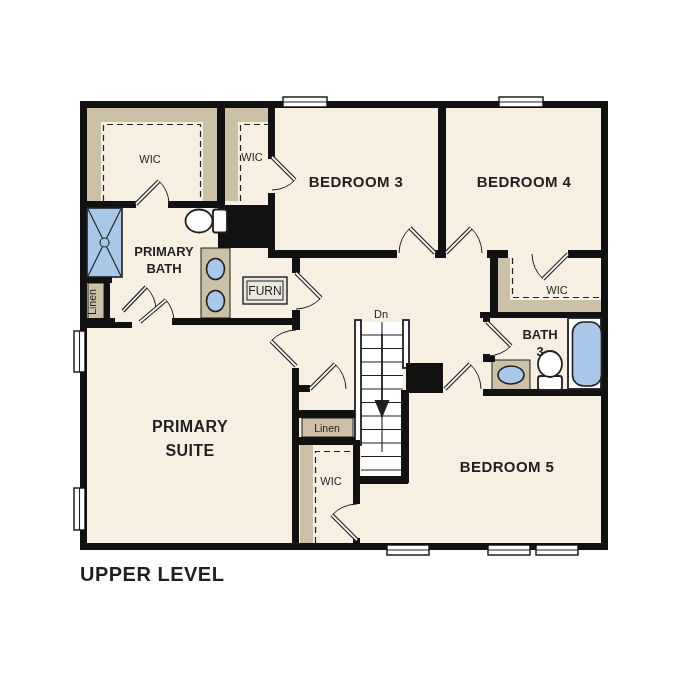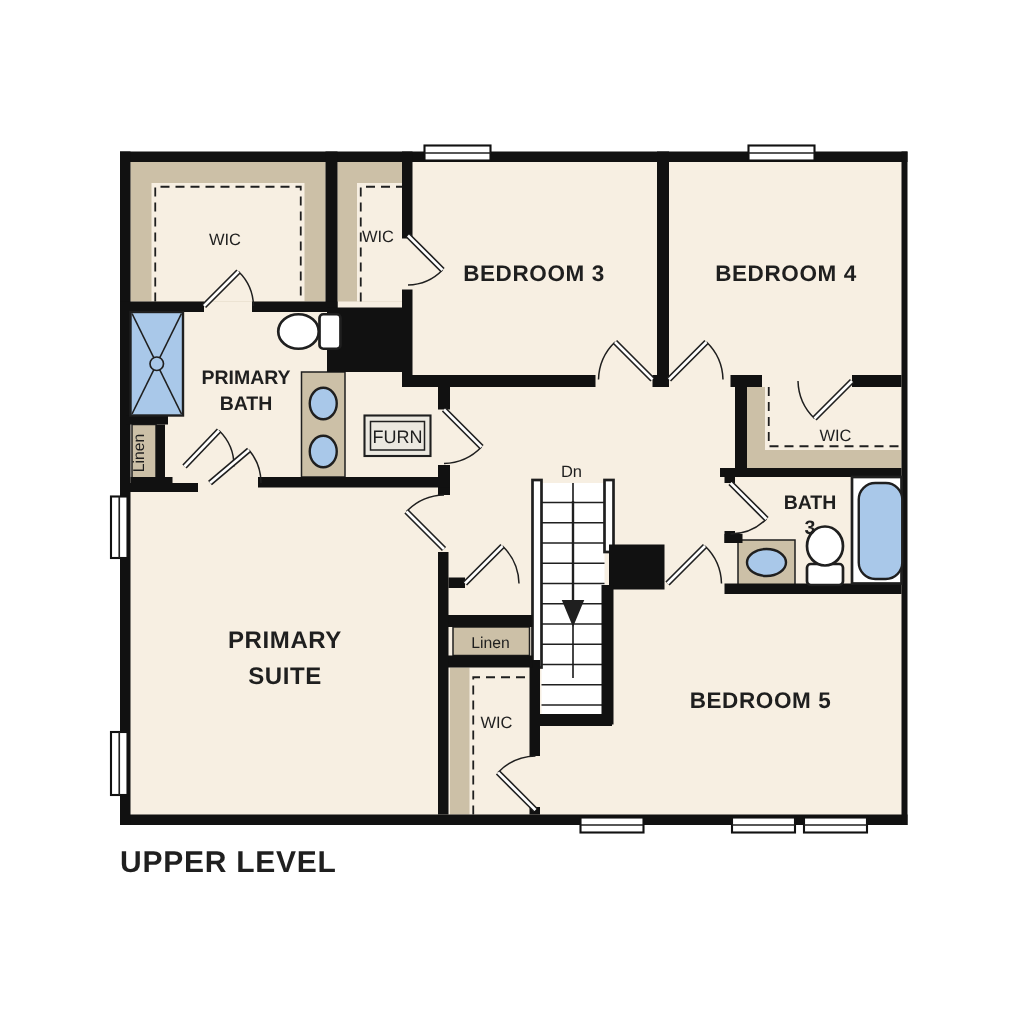--- a/index.html
+++ b/index.html
@@ -1,16 +1,16 @@
 <!DOCTYPE html>
 <html style="--wall: #111111; --floor: #f7efe2; --shelf: #ccc0a7; --fixture: #a9c8e9; --line: #1f1f1f; --paper: #ffffff;"><head>
 <meta charset="utf-8">
 <style>
   html,body{margin:0;padding:0;background:#fff;}
-  .canvas{position:relative;width:605px;height:687px;background:var(--paper,#fff);overflow:hidden;}
+  .canvas{position:relative;width:687px;height:687px;background:var(--paper,#fff);overflow:hidden;}
   svg{display:block;}
   .wall{fill:var(--wall,#111);}
   .floor{fill:var(--floor,#f7efe2);}
   .shelf{fill:var(--shelf,#ccc0a7);stroke:none;}
   .shelf-ln{fill:var(--shelf,#ccc0a7);stroke:var(--line,#1f1f1f);stroke-width:1;}
   .blue{fill:var(--fixture,#a9c8e9);stroke:var(--line,#1f1f1f);stroke-width:1.6;}
   .whitefix{fill:#ffffff;stroke:var(--line,#1f1f1f);stroke-width:1.8;}
   .win{fill:#ffffff;stroke:var(--wall,#111);stroke-width:1.4;}
   .arc{fill:none;stroke:var(--line,#1f1f1f);stroke-width:1;}
   .leafO{stroke:var(--line,#1f1f1f);stroke-width:4;}

